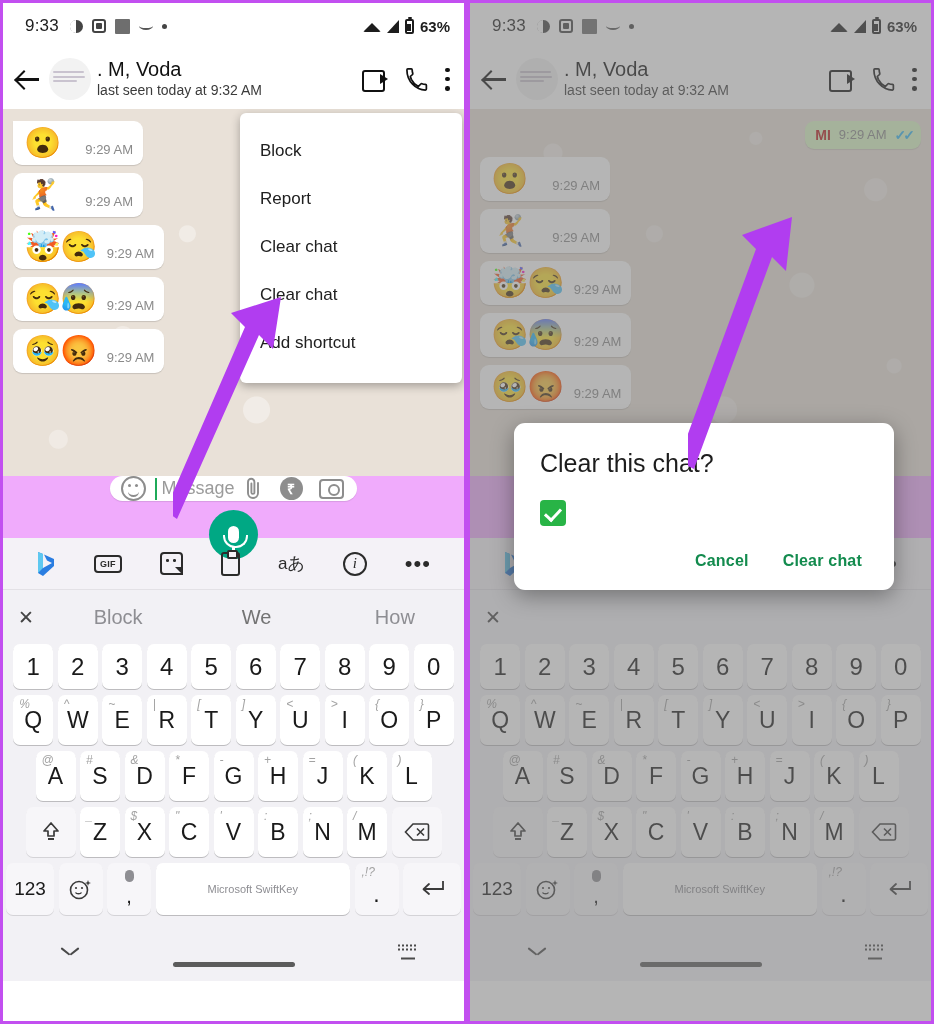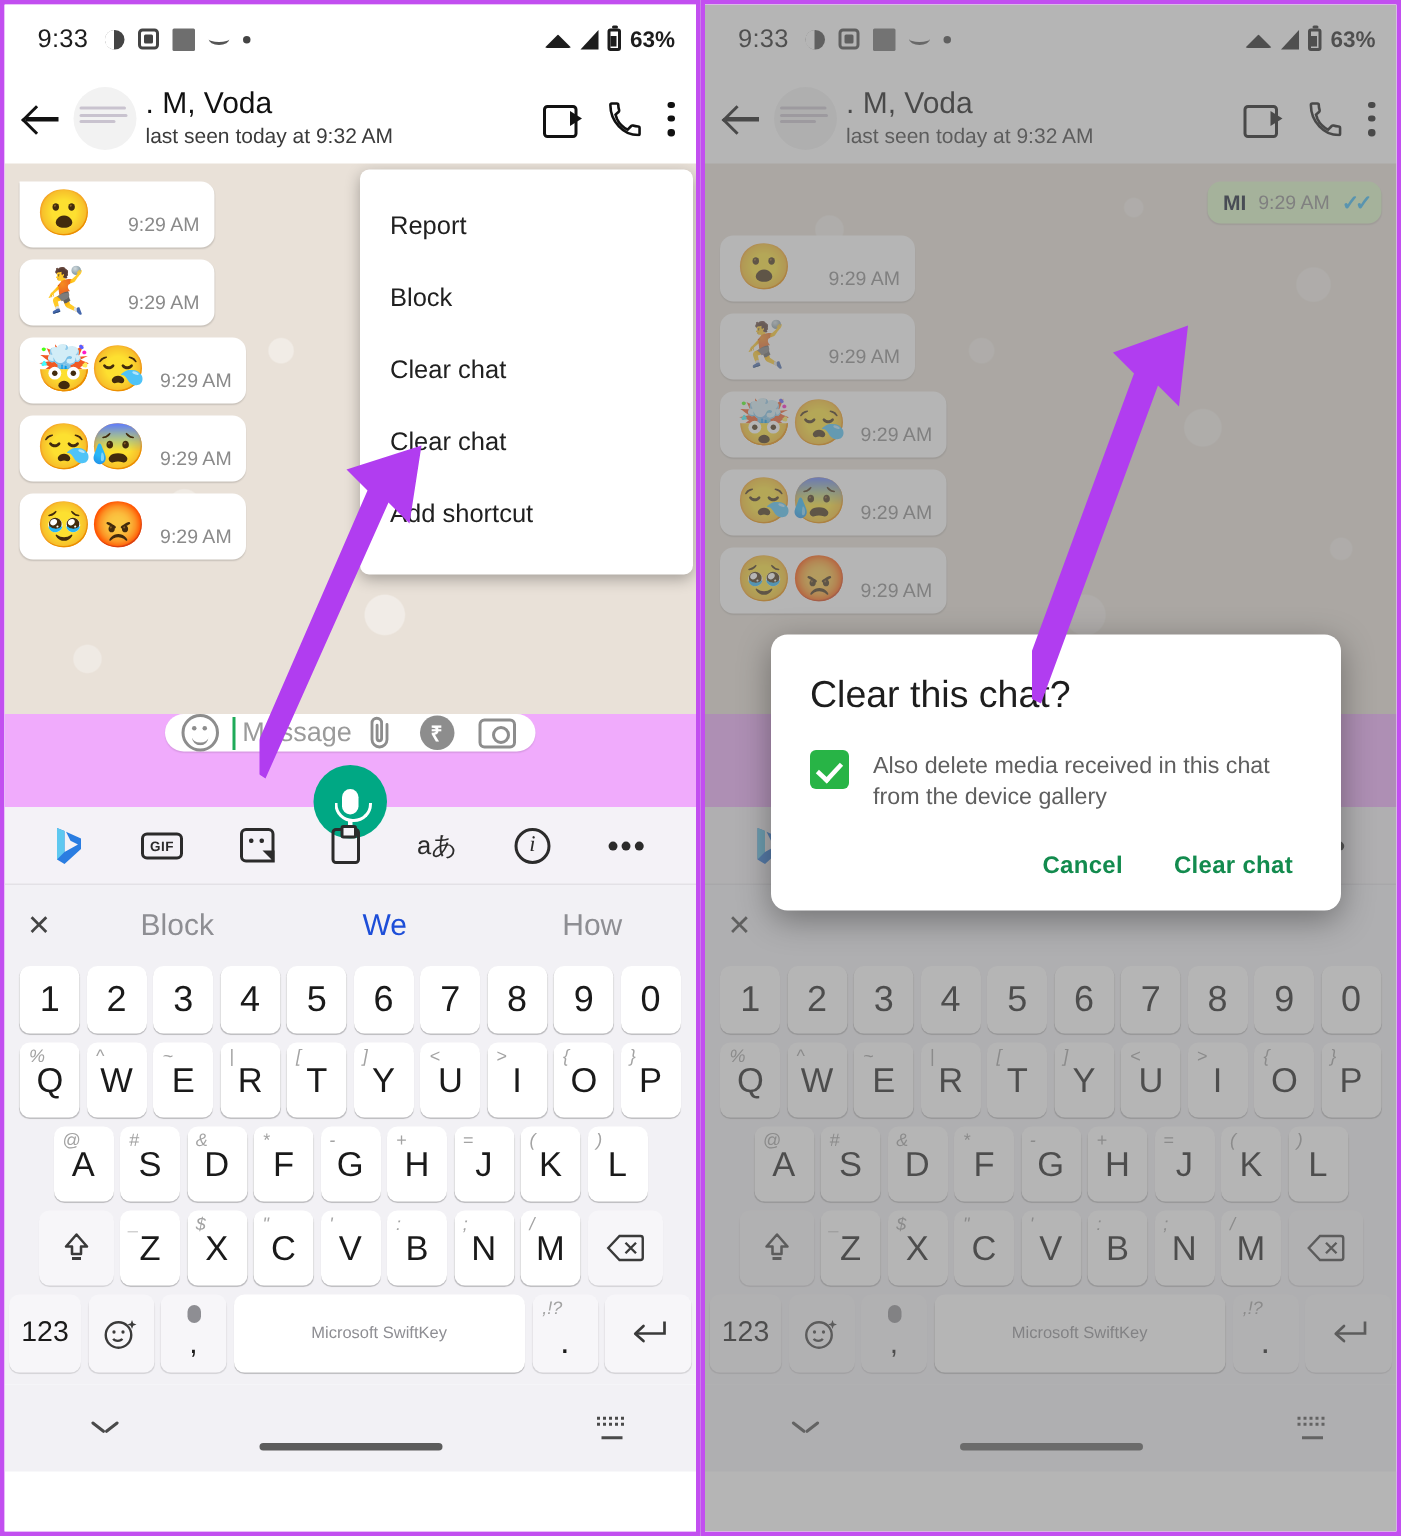--- a/index.html
+++ b/index.html
@@ -86,21 +86,21 @@
       radial-gradient(circle at 55% 82%, rgba(255,255,255,.75) 0 13px, transparent 14px),
       radial-gradient(circle at 12% 90%, rgba(255,255,255,.6) 0 9px, transparent 10px);
   }
   .msg-list { position:absolute; inset:0; padding: 12px 10px 0 10px; }
   .row-out { display:flex; justify-content:flex-end; margin-bottom:8px; }
   .bubble-out {
     background:#dcf8c6; border-radius:9px; padding:6px 9px 6px 10px;
     display:flex; align-items:center; gap:8px; font-size:13px; color:#4a4a4a;
     box-shadow:0 1px 1px rgba(0,0,0,.12);
   }
-  .bubble-out .txt { color:#0f172a; font-size:14px; font-weight:600;}
+  .bubble-out .txt { color:#b91c1c; font-size:14px; font-weight:600;}
   .ticks { color:#34b7f1; font-size:14px; letter-spacing:-3px; font-weight:700;}
   .row-in { display:flex; margin-bottom:8px; }
   .bubble-in {
     background:#fff; border-radius:9px; padding:7px 10px 7px 11px;
     display:flex; align-items:flex-end; gap:10px; position:relative;
     box-shadow:0 1px 1px rgba(0,0,0,.14); min-width:130px;
   }
   .row-in:first-child .bubble-in { border-top-left-radius:0; }
   .emoji { font-size:30px; line-height:1; letter-spacing:-1px;}
   .stamp { font-size:13px; color:#8a8a8a; margin-left:auto; padding-bottom:1px; white-space:nowrap;}
@@ -148,21 +148,21 @@
   .ic-clipbd:before{content:"";position:absolute;left:4px;top:-4px;width:7px;height:5px;border:2px solid #2b2b2b;border-radius:2px;background:#f4f2f7;}
   .ic-trans{font-size:17px;color:#2b2b2b;}
   .ic-info{width:24px;height:24px;border:2px solid #2b2b2b;border-radius:50%;display:flex;align-items:center;justify-content:center;font-size:15px;font-style:italic;color:#2b2b2b;font-family:"Liberation Serif",serif;}
   .ic-dots3{font-size:22px;color:#2b2b2b;letter-spacing:1px;line-height:10px;}
 
   
   .kb { background:#f2f1f5; padding: 0 0 0 0; }
   .sugg { height:54px; display:flex; align-items:center; }
   .sugg .close{width:46px;text-align:center;font-size:19px;color:#444;cursor:pointer;}
   .sugg .s { flex:1; text-align:center; font-size:20px; color:#8e8e93; cursor:pointer;}
-  .sugg .s.active { color:#1d4ed8; }
+  .sugg .s.active { color:#737373; }
   .krow { display:flex; justify-content:center; gap:4.5px; padding: 0 3px 6px 3px; }
   .key {
     background:#fff; border-radius:7px; position:relative;
     display:flex; align-items:center; justify-content:center;
     font-size:23px; color:#1a1a1a; cursor:pointer;
     box-shadow:0 1px 0.5px rgba(0,0,0,.22);
   }
   .krow.num .key { width:40px; height:45px; font-size:24px;}
   .krow.r1 .key { width:40px; height:50px; }
   .krow.r2 .key { width:40px; height:50px; }
@@ -290,22 +290,22 @@
         </div>
         <div class="row-in">
           <div class="bubble-in">
             <span class="emoji">🥹😡</span>
             <span class="stamp">9:29 AM</span>
           </div>
         </div>
       </div>
 
       <div class="menu">
+        <div class="menu-item">Block</div>
         <div class="menu-item">Report</div>
-        <div class="menu-item">Block</div>
         <div class="menu-item">Clear chat</div>
         <div class="menu-item">Clear chat</div>
         <div class="menu-item">Add shortcut</div>
       </div>
     </div>
 
     <div class="input-bar">
       <div class="input-pill">
         <span class="ic-smiley"></span>
         <span class="caret"></span>
@@ -858,21 +858,20 @@
         <span class="bar"></span>
       </span>
     </div>
 
     <div class="dim"></div>
 
     <div class="dialog">
       <div class="dlg-title">Clear this chat?</div>
       <div class="dlg-check">
         <span class="cbox"></span>
-        <span class="dlg-text">Also delete media received in this chat from the device gallery</span>
       </div>
       <div class="dlg-actions">
         <span class="dlg-btn">Cancel</span>
         <span class="dlg-btn">Clear chat</span>
       </div>
     </div>
 
     <svg class="arrow" style="left:218px;top:180px;" width="125" height="290" viewBox="0 0 125 290">
       <path d="M6 286 L84 74 L98 88 L104 34 L54 52 L68 66 L-10 278 Z" fill="#b13df0"></path>
     </svg>

